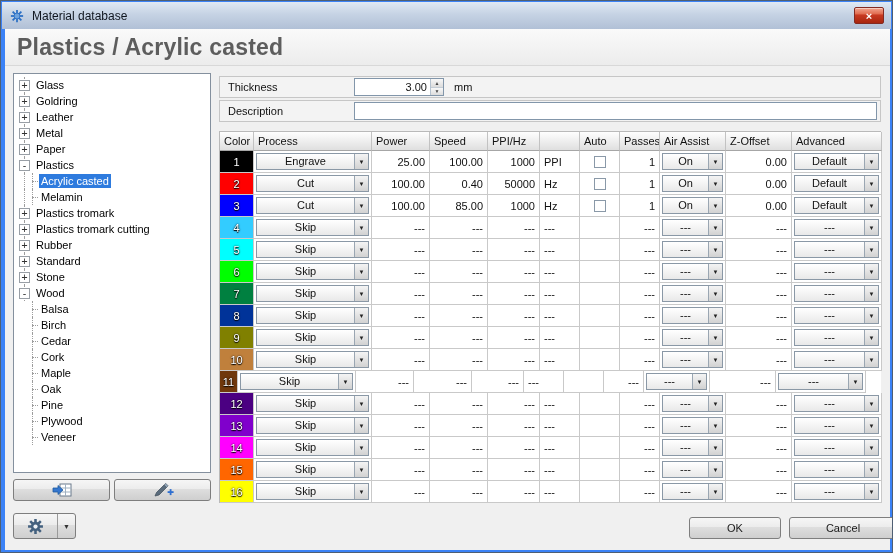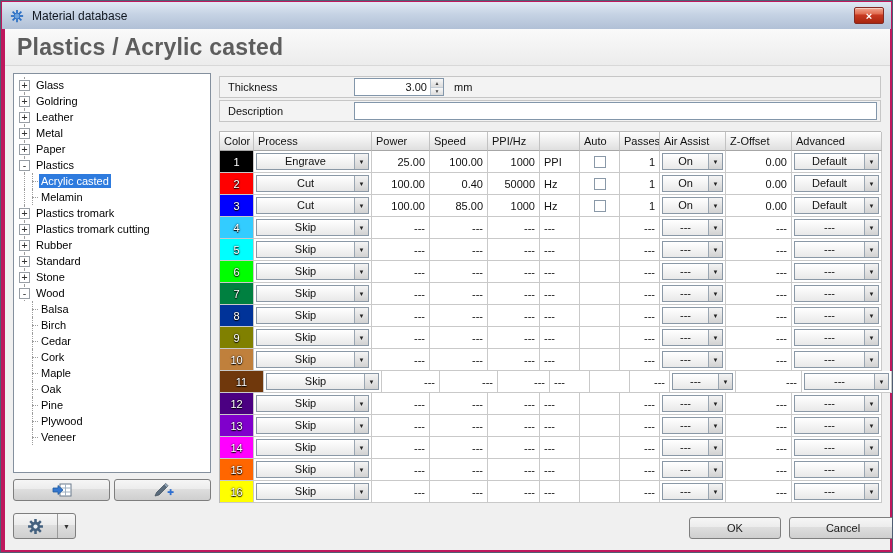--- a/index.html
+++ b/index.html
@@ -1,18 +1,18 @@
 <!DOCTYPE html>
 <html><head>
 <meta charset="utf-8">
 <style>
   * { margin:0; padding:0; box-sizing:border-box; }
   body { margin:0; background:#d4d4d4; font-family:"Liberation Sans", sans-serif; }
 
-  .window { position:relative; width:893px; height:553px; background:#be185d;
+  .window { position:relative; width:893px; height:553px; background:#3b82f6;
             border:1px solid #4f5f73; overflow:hidden; }
 
   
   .titlebar { position:absolute; left:1px; top:1px; right:1px; height:27px;
               background:linear-gradient(180deg,#e0e9f4,#c6d3e4 45%,#b1c0d6);
               display:flex; align-items:center; padding:0 8px; }
   .app-icon { width:16px; height:16px; margin-right:6px; display:flex; align-items:center; }
   .title { font-size:12px; color:#10161f; }
   .close-btn { position:absolute; right:7px; top:5px; width:30px; height:17px;
                border:1px solid #832a22; border-radius:2px; cursor:default;
@@ -627,21 +627,21 @@
           </div>
           <div class="ptc c-num" style="width: 66px;">---</div>
           <div class="ptc c-combo" style="width: 90px;">
             <div class="combo">
               <span class="combo-text">---</span>
               <span class="combo-arrow">▼</span>
             </div>
           </div>
         </div>
         <div class="ptr">
-          <div class="ptc c-color" style="width: 44px; background: rgb(112, 56, 12);">
+          <div class="ptc c-color" style="width: 18px; background: rgb(112, 56, 12);">
             <span class="swatch-num">11</span>
           </div>
           <div class="ptc c-combo" style="width: 118px;">
             <div class="combo">
               <span class="combo-text">Skip</span>
               <span class="combo-arrow">▼</span>
             </div>
           </div>
           <div class="ptc c-num" style="width: 58px;">---</div>
           <div class="ptc c-num" style="width: 58px;">---</div>

